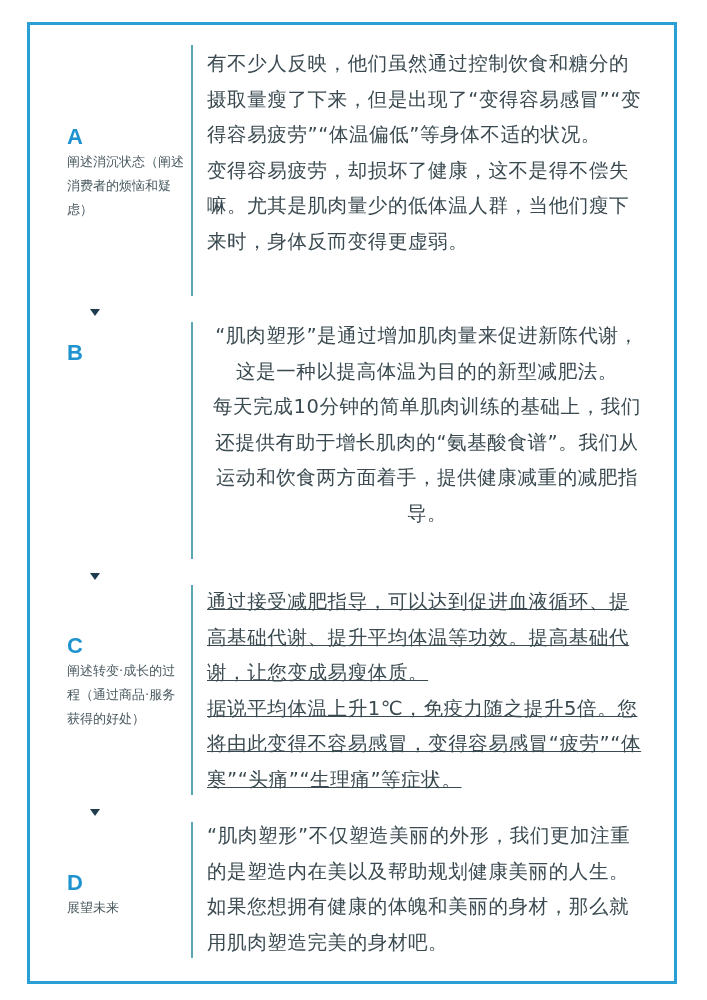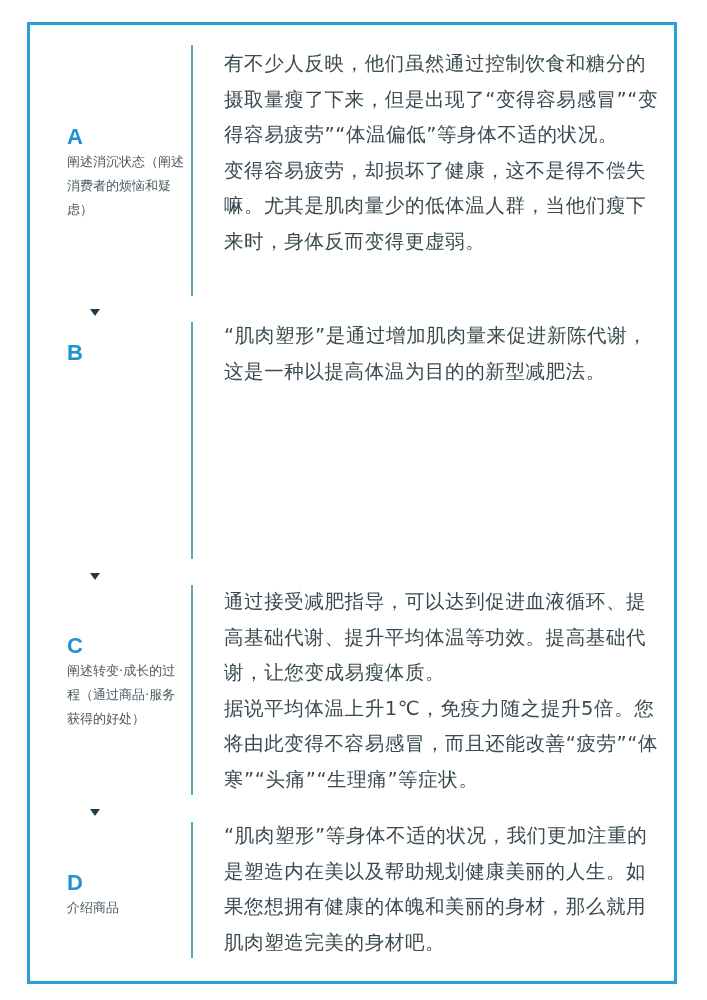--- a/index.html
+++ b/index.html
@@ -3,21 +3,21 @@
 <meta charset="utf-8">
 <style>
   html, body { margin:0; padding:0; background:#ffffff; }
   body { width:707px; height:1000px; position:relative; overflow:hidden;
          font-family:"DejaVu Sans", "Liberation Sans", sans-serif; }
   .frame { position:absolute; left:27px; top:22px; width:650px; height:962px;
            border:3px solid #2a9fd6; box-sizing:border-box; }
   .label { position:absolute; left:67px; width:120px; color:#4a5a60; font-size:13px; line-height:24px; }
   .label .letter { color:#1e93cf; font-size:22px; font-weight:bold; line-height:26px; display:block; font-family:"Liberation Sans", sans-serif; }
   .sep { position:absolute; left:191px; width:2px; background:#5aa6b5; }
-  .body { position:absolute; left:224px; width:440px; color:#3a4a50; font-size:19.5px; line-height:35.5px; letter-spacing:0.6px; }
+  .body { position:absolute; left:207px; width:440px; color:#3a4a50; font-size:19.5px; line-height:35.5px; letter-spacing:0.6px; }
   .body p { margin:0; }
   .arrow { position:absolute; left:90px; width:0; height:0;
            border-left:5px solid transparent; border-right:5px solid transparent; border-top:7px solid #1f3c4c; }
 </style>
 </head>
 <body>
 
 <div class="frame"></div>
 
 <div class="label" style="top:124px;">
@@ -28,36 +28,37 @@
 <div class="body" style="top:46px;">
   <p>有不少人反映，他们虽然通过控制饮食和糖分的摄取量瘦了下来，但是出现了“变得容易感冒”“变得容易疲劳”“体温偏低”等身体不适的状况。</p>
   <p>变得容易疲劳，却损坏了健康，这不是得不偿失嘛。尤其是肌肉量少的低体温人群，当他们瘦下来时，身体反而变得更虚弱。</p>
 </div>
 <div class="arrow" style="top:309px;"></div>
 
 <div class="label" style="top:340px;">
   <span class="letter">B</span>
 </div>
 <div class="sep" style="top:322px;height:237px;"></div>
-<div class="body" style="top:318px;">
+<div class="body" style="top:318px;text-align:center;">
   <p>“肌肉塑形”是通过增加肌肉量来促进新陈代谢，这是一种以提高体温为目的的新型减肥法。</p>
+  <p>每天完成10分钟的简单肌肉训练的基础上，我们还提供有助于增长肌肉的“氨基酸食谱”。我们从运动和饮食两方面着手，提供健康减重的减肥指导。</p>
 </div>
 <div class="arrow" style="top:573px;"></div>
 
 <div class="label" style="top:633px;">
   <span class="letter">C</span>
   <span>阐述转变·成长的过程（通过商品·服务获得的好处）</span>
 </div>
 <div class="sep" style="top:585px;height:210px;"></div>
-<div class="body" style="top:584px;">
+<div class="body" style="top:584px;text-decoration:underline;">
   <p>通过接受减肥指导，可以达到促进血液循环、提高基础代谢、提升平均体温等功效。提高基础代谢，让您变成易瘦体质。</p>
-  <p>据说平均体温上升1℃，免疫力随之提升5倍。您将由此变得不容易感冒，而且还能改善“疲劳”“体寒”“头痛”“生理痛”等症状。</p>
+  <p>据说平均体温上升1℃，免疫力随之提升5倍。您将由此变得不容易感冒，变得容易感冒“疲劳”“体寒”“头痛”“生理痛”等症状。</p>
 </div>
 <div class="arrow" style="top:809px;"></div>
 
 <div class="label" style="top:870px;">
   <span class="letter">D</span>
-  <span>介绍商品</span>
+  <span>展望未来</span>
 </div>
 <div class="sep" style="top:822px;height:136px;"></div>
 <div class="body" style="top:818px;">
-  <p>“肌肉塑形”等身体不适的状况，我们更加注重的是塑造内在美以及帮助规划健康美丽的人生。如果您想拥有健康的体魄和美丽的身材，那么就用肌肉塑造完美的身材吧。</p>
+  <p>“肌肉塑形”不仅塑造美丽的外形，我们更加注重的是塑造内在美以及帮助规划健康美丽的人生。如果您想拥有健康的体魄和美丽的身材，那么就用肌肉塑造完美的身材吧。</p>
 </div>
 
 </body></html>

